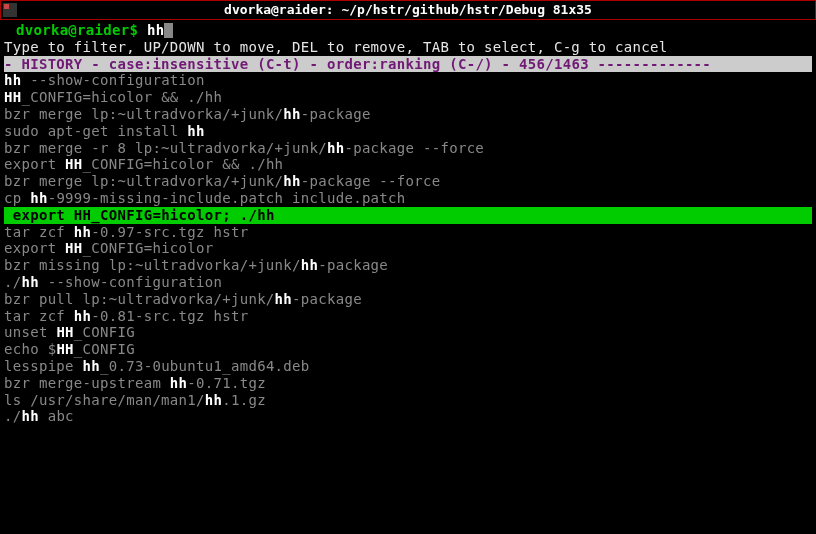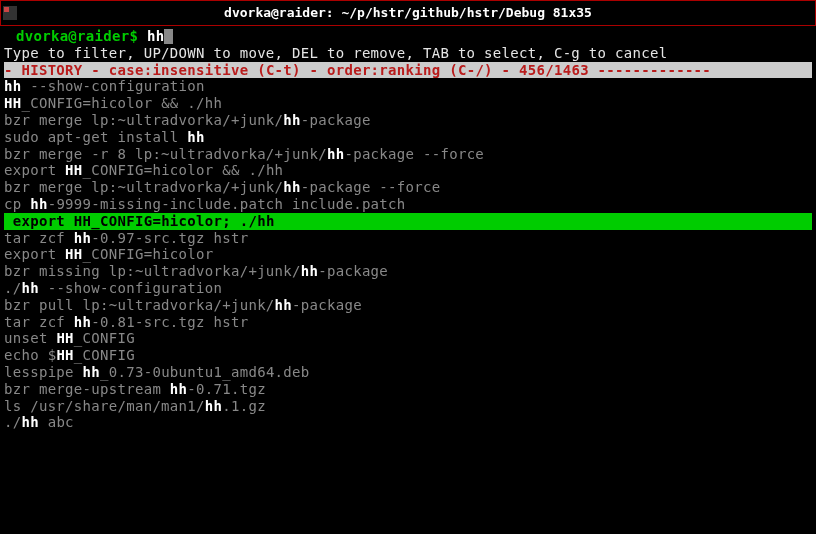--- a/index.html
+++ b/index.html
@@ -10,21 +10,21 @@
     body {
       width: 816px;
       height: 534px;
       background: #000;
       font-family: 'DejaVu Sans Mono', 'Liberation Mono', monospace;
       font-size: 14px;
       line-height: 1.2;
       overflow: hidden;
     }
     .titlebar {
-      height: 26px;
+      height: 20px;
       background: #000;
       border: 1px solid #a00;
       position: relative;
       display: flex;
       align-items: center;
     }
     .titlebar-icon {
       width: 14px;
       height: 14px;
       margin-left: 2px;
@@ -71,21 +71,21 @@
       display: inline-block;
       width: 9px;
       height: 15px;
       vertical-align: text-bottom;
     }
     .help-text {
       color: #e5e5e5;
     }
     .header-bar {
       background: #ccc;
-      color: #b91c1c;
+      color: #701a75;
       font-weight: bold;
     }
     .highlight-line {
       background: #0c0;
       color: #000;
       font-weight: bold;
       display: block;
       width: 100%;
     }
     .hl {

